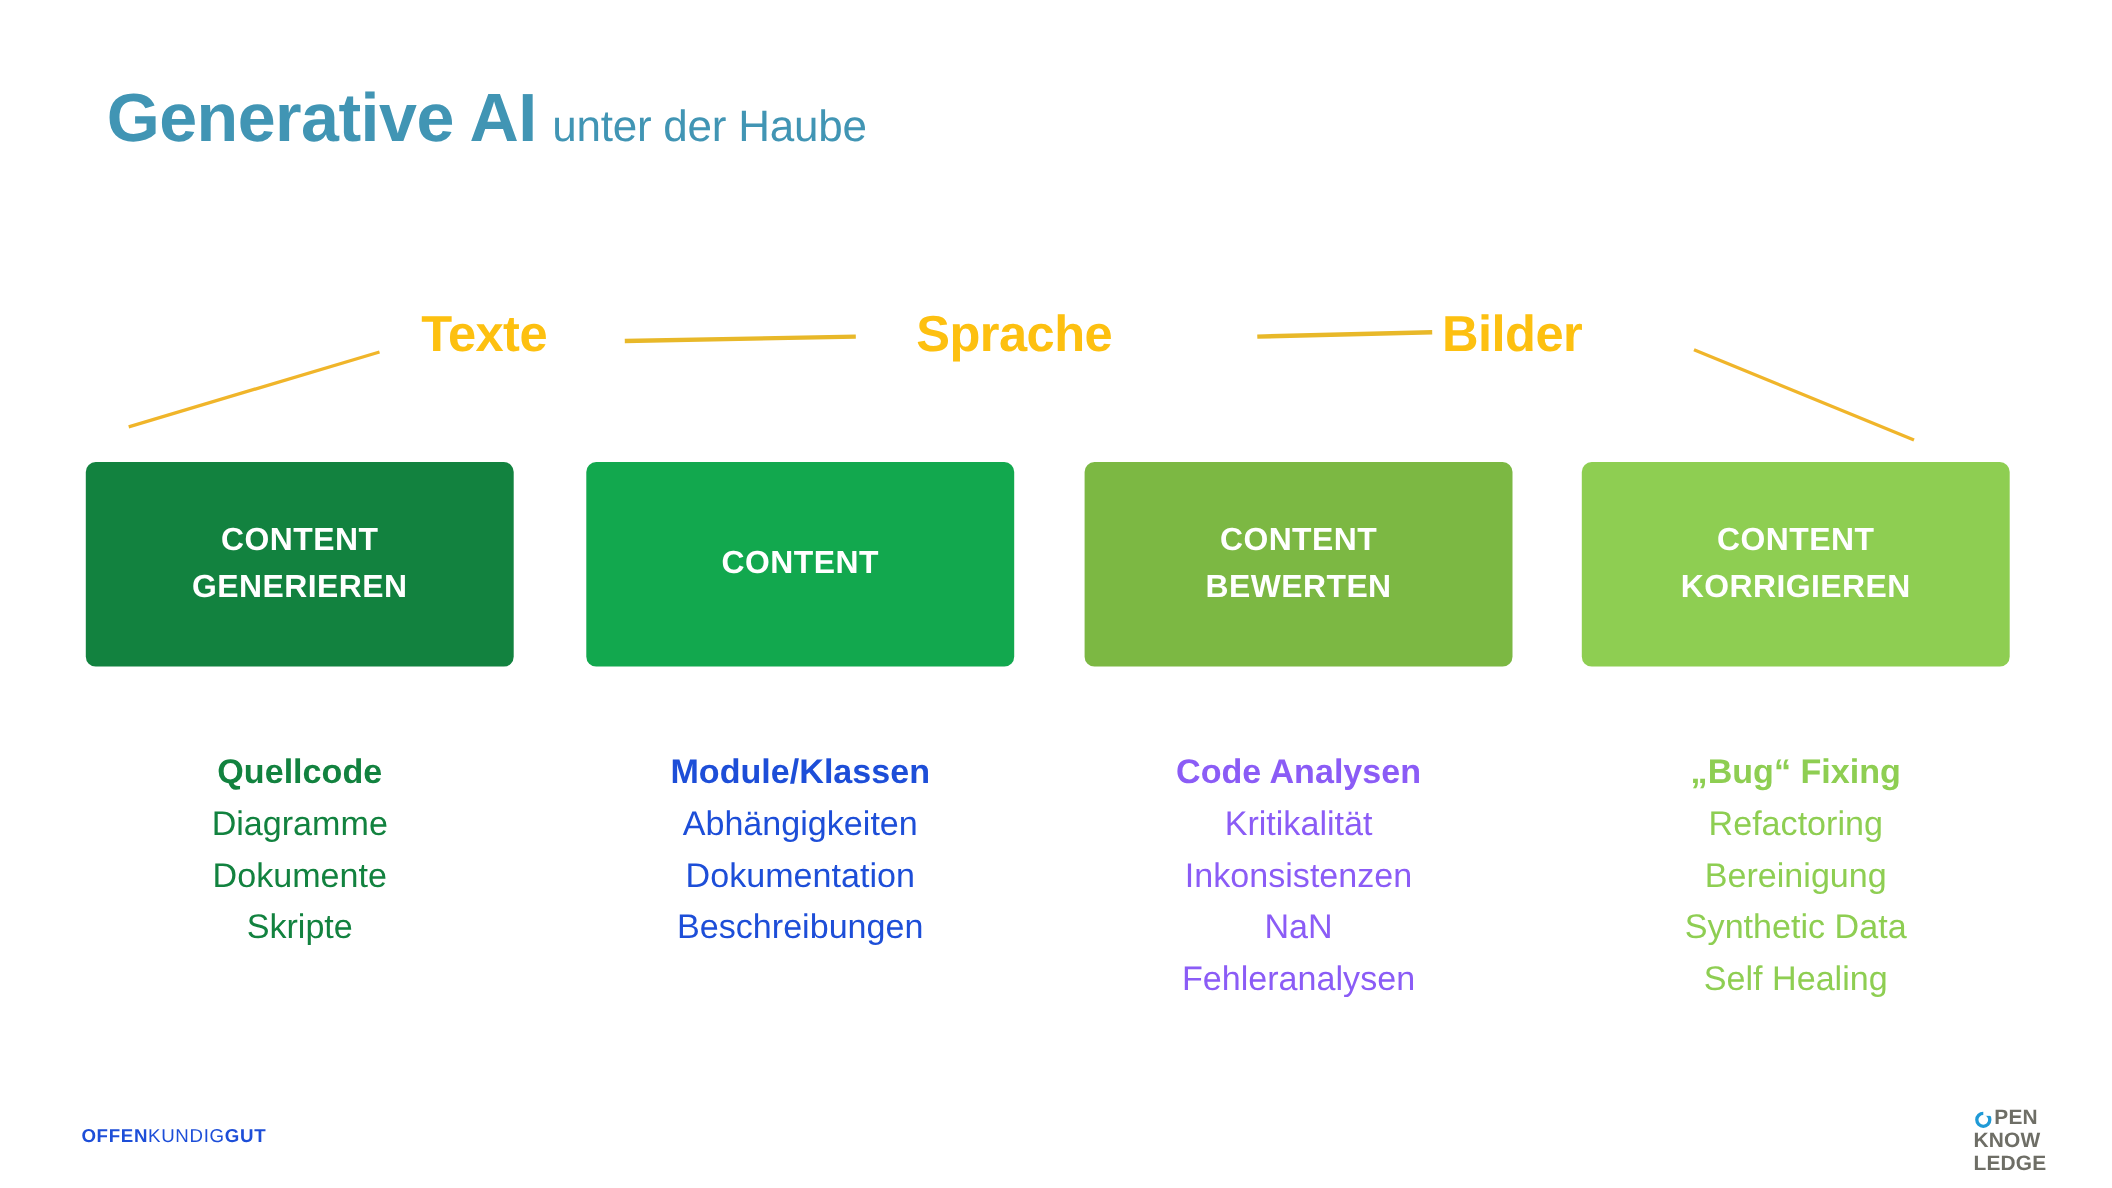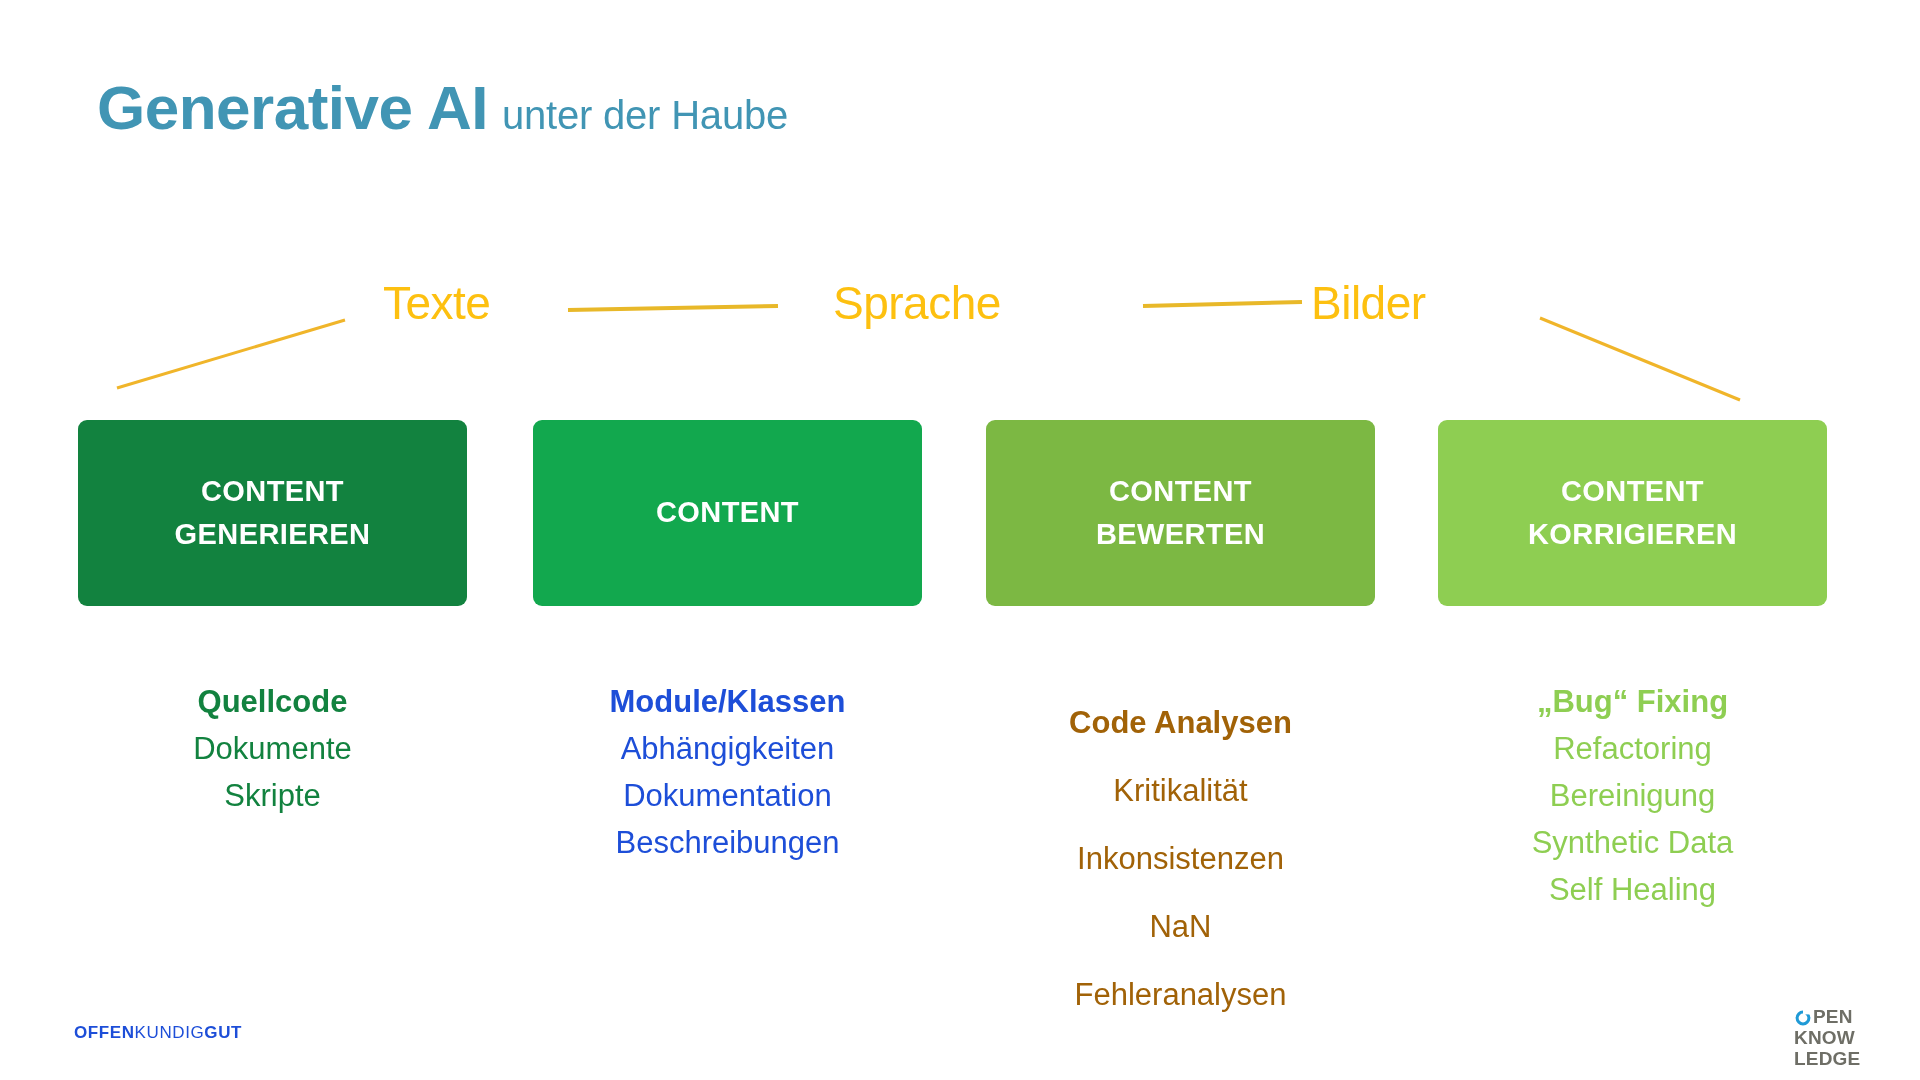--- a/index.html
+++ b/index.html
@@ -38,21 +38,21 @@
     color: #4195b4;
     margin-left: 14px;
     letter-spacing: -0.2px;
     text-align: center;
   }
 
   
   .modality {
     position: absolute;
     font-size: 46px;
-    font-weight: normal;
+    font-weight: bold;
     color: #fdc010;
     white-space: nowrap;
     letter-spacing: -0.5px;
   }
   #modality-0 { left: 383px; top: 276px; }
   #modality-1 { left: 833px; top: 276px; }
   #modality-2 { left: 1311px; top: 276px; }
 
   
   #connectors {
@@ -107,21 +107,21 @@
     white-space: nowrap;
   }
   .col-item {
     font-size: 31px;
     font-weight: normal;
     line-height: 1.52;
     white-space: nowrap;
   }
   #column-0 .col-head, #column-0 .col-item { color: #12823f; }
   #column-1 .col-head, #column-1 .col-item { color: #1d4ed8; }
-  #column-2 .col-head, #column-2 .col-item { color: #a16207; margin-top: 21px; }
+  #column-2 .col-head, #column-2 .col-item { color: #8b5cf6; }
   #column-3 .col-head, #column-3 .col-item { color: #8ece52; }
 
   
   #footer-left {
     position: absolute;
     left: 62px;
     top: 1023px;
     font-size: 17px;
     letter-spacing: 0.6px;
     color: #1d4ed8;
@@ -191,20 +191,21 @@
     <span class="box-line">CONTENT</span>
     <span class="box-line">BEWERTEN</span>
   </div>
   <div class="box" id="box-3">
     <span class="box-line">CONTENT</span>
     <span class="box-line">KORRIGIEREN</span>
   </div>
 
   <div class="column" id="column-0">
     <div class="col-head">Quellcode</div>
+    <div class="col-item">Diagramme</div>
     <div class="col-item">Dokumente</div>
     <div class="col-item">Skripte</div>
   </div>
   <div class="column" id="column-1">
     <div class="col-head">Module/Klassen</div>
     <div class="col-item">Abhängigkeiten</div>
     <div class="col-item">Dokumentation</div>
     <div class="col-item">Beschreibungen</div>
   </div>
   <div class="column" id="column-2">

